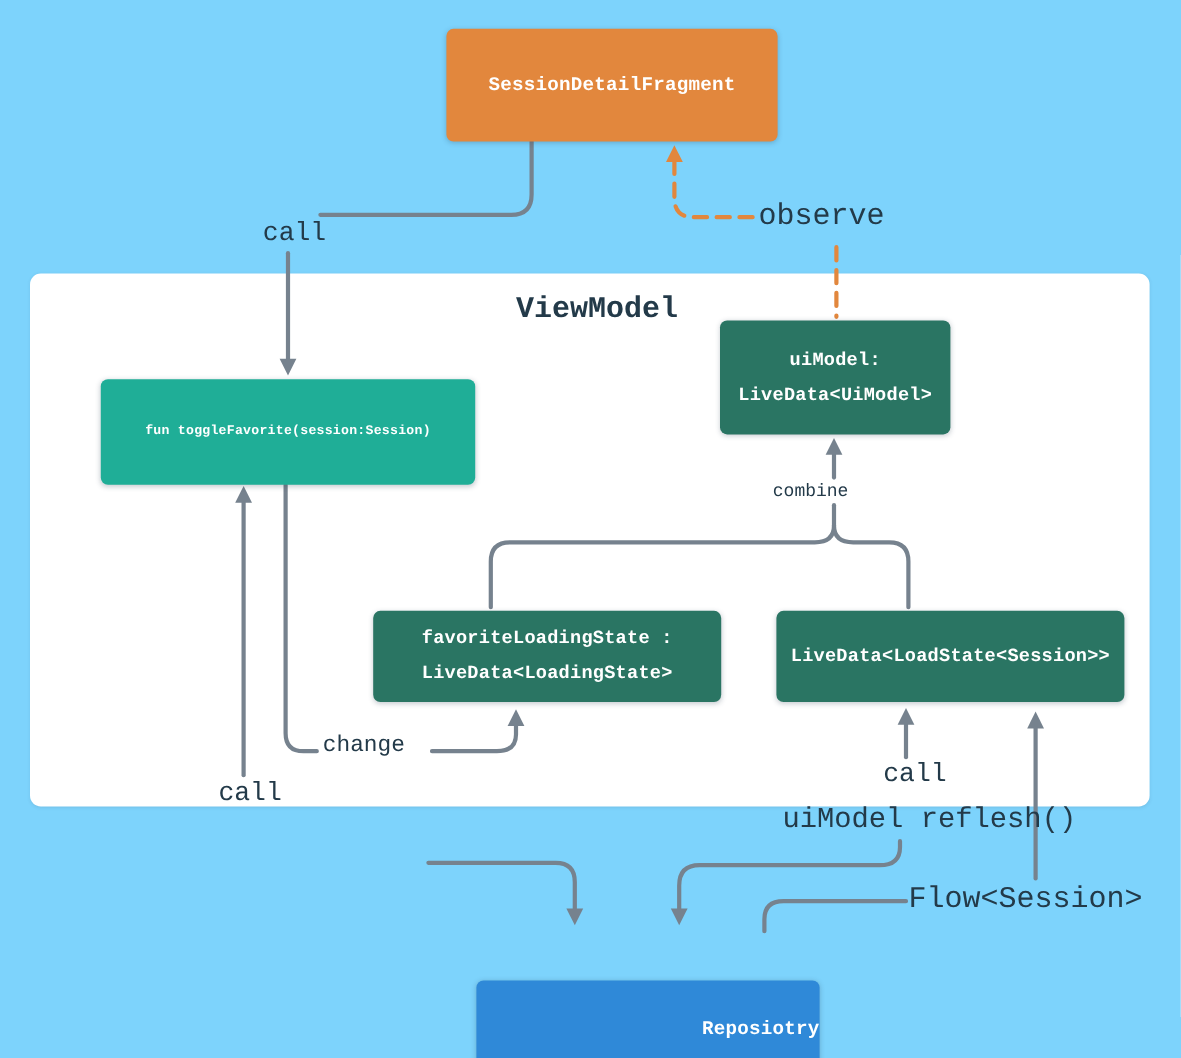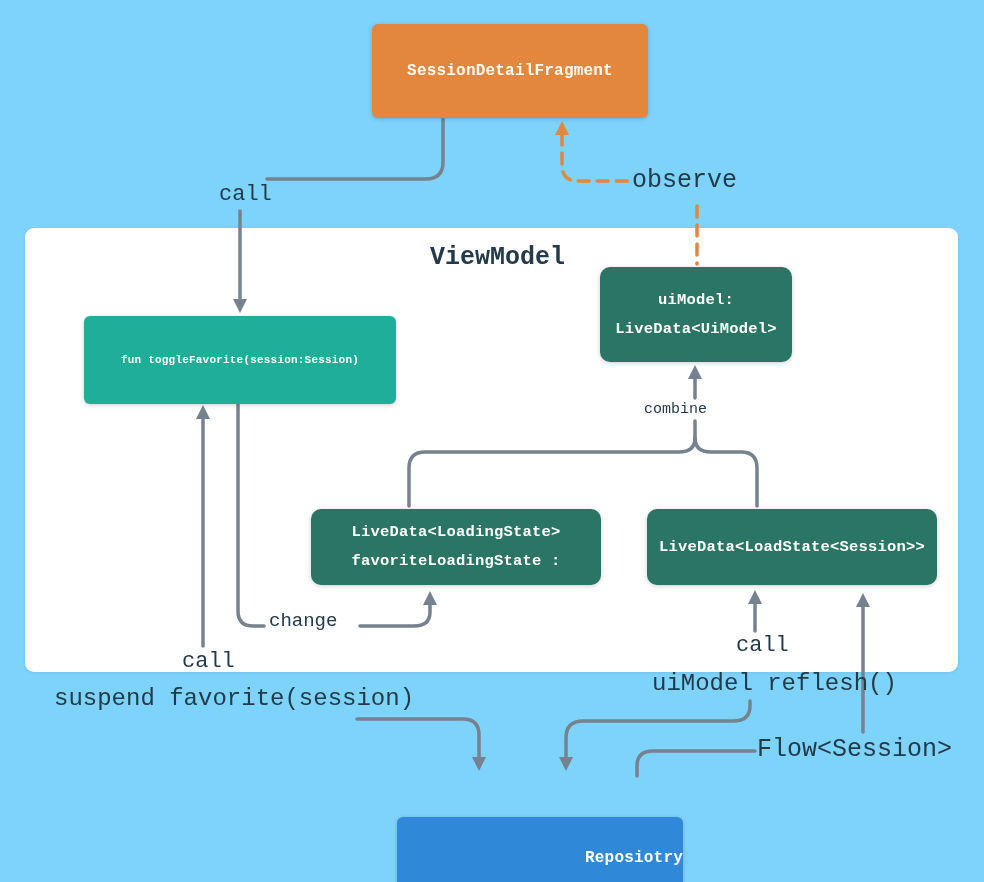--- a/index.html
+++ b/index.html
@@ -14,21 +14,21 @@
   }
   .connector-layer{position:absolute;left:0;top:0;z-index:2;}
   .node{
     position:absolute;display:flex;flex-direction:column;align-items:center;justify-content:center;
     color:#fff;font-weight:bold;text-align:center;border-radius:6px;z-index:3;
     box-shadow:0 1px 4px rgba(40,60,80,.25);letter-spacing:.2px;
   }
   .node .l{line-height:29px;}
   .orange{background:#e2873d;}
   .teal{background:#1fae97;}
-  .green{background:#2a7563;border-radius:10px;}
+  .green{background:#2a7563;}
   .blue{background:#2f89d8;}
   .node-fragment{left:372px;top:24px;width:276px;height:94px;font-size:16px;}
   .node-toggle{left:84px;top:316px;width:312px;height:88px;font-size:11px;}
   .node-uimodel{left:600px;top:267px;width:192px;height:95px;font-size:15.5px;}
   .node-favorite{left:311px;top:509px;width:290px;height:76px;font-size:15.5px;}
   .node-session{left:647px;top:509px;width:290px;height:76px;font-size:15.5px;}
   .node-repo{left:397px;top:817px;width:286px;height:82px;font-size:16px;align-items:flex-end;}
   .label{
     position:absolute;color:#233a49;z-index:4;white-space:nowrap;
   }
@@ -107,35 +107,34 @@
   <div class="node teal node-toggle">
     <span>fun toggleFavorite(session:Session)</span>
   </div>
 
   <div class="node green node-uimodel">
     <div class="l">uiModel:</div>
     <div class="l">LiveData&lt;UiModel&gt;</div>
   </div>
 
   <div class="node green node-favorite">
+    <div class="l">favoriteLoadingState :</div>
     <div class="l">LiveData&lt;LoadingState&gt;</div>
-    <div class="l">favoriteLoadingState :</div>
   </div>
 
   <div class="node green node-session">
     <div class="l">LiveData&lt;LoadState&lt;Session&gt;&gt;</div>
   </div>
 
   <div class="node blue node-repo">
     <span>Reposiotry</span>
   </div>
 
   <div class="label lbl-call-top">call</div>
   <div class="label lbl-observe">observe</div>
   <div class="label lbl-combine">combine</div>
   <div class="label lbl-change">change</div>
   <div class="label lbl-call-left">call</div>
-  <div class="label lbl-suspend-favorite">suspend favorite(session)</div>
   <div class="label lbl-call-right">call</div>
   <div class="label lbl-suspend-reflesh">uiModel reflesh()</div>
   <div class="label lbl-flow-session">Flow&lt;Session&gt;</div>
 
 </div>
 
 </body></html>

